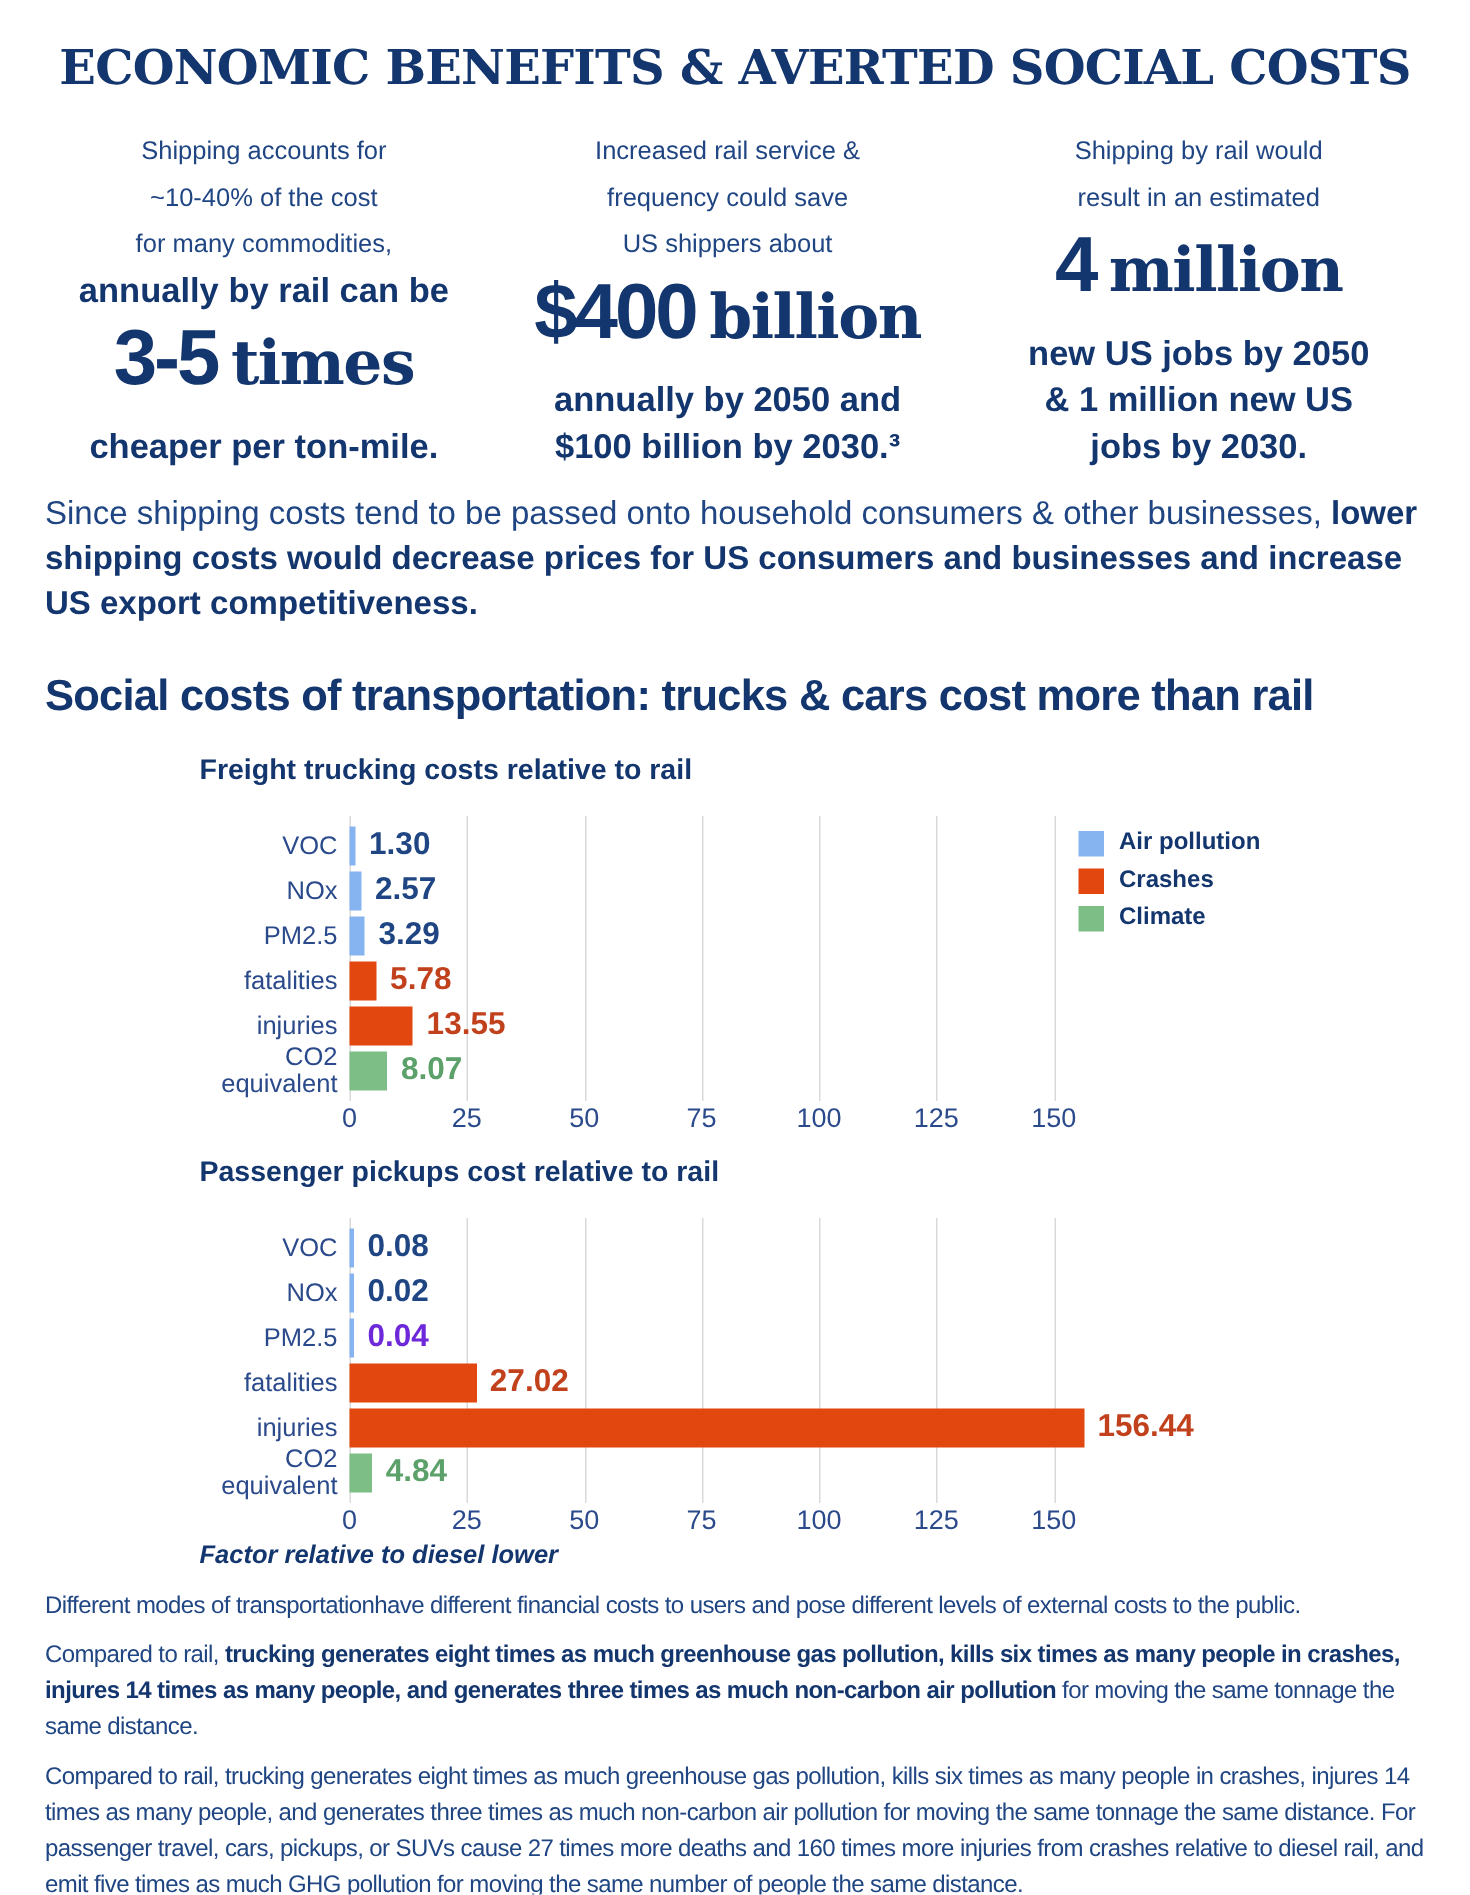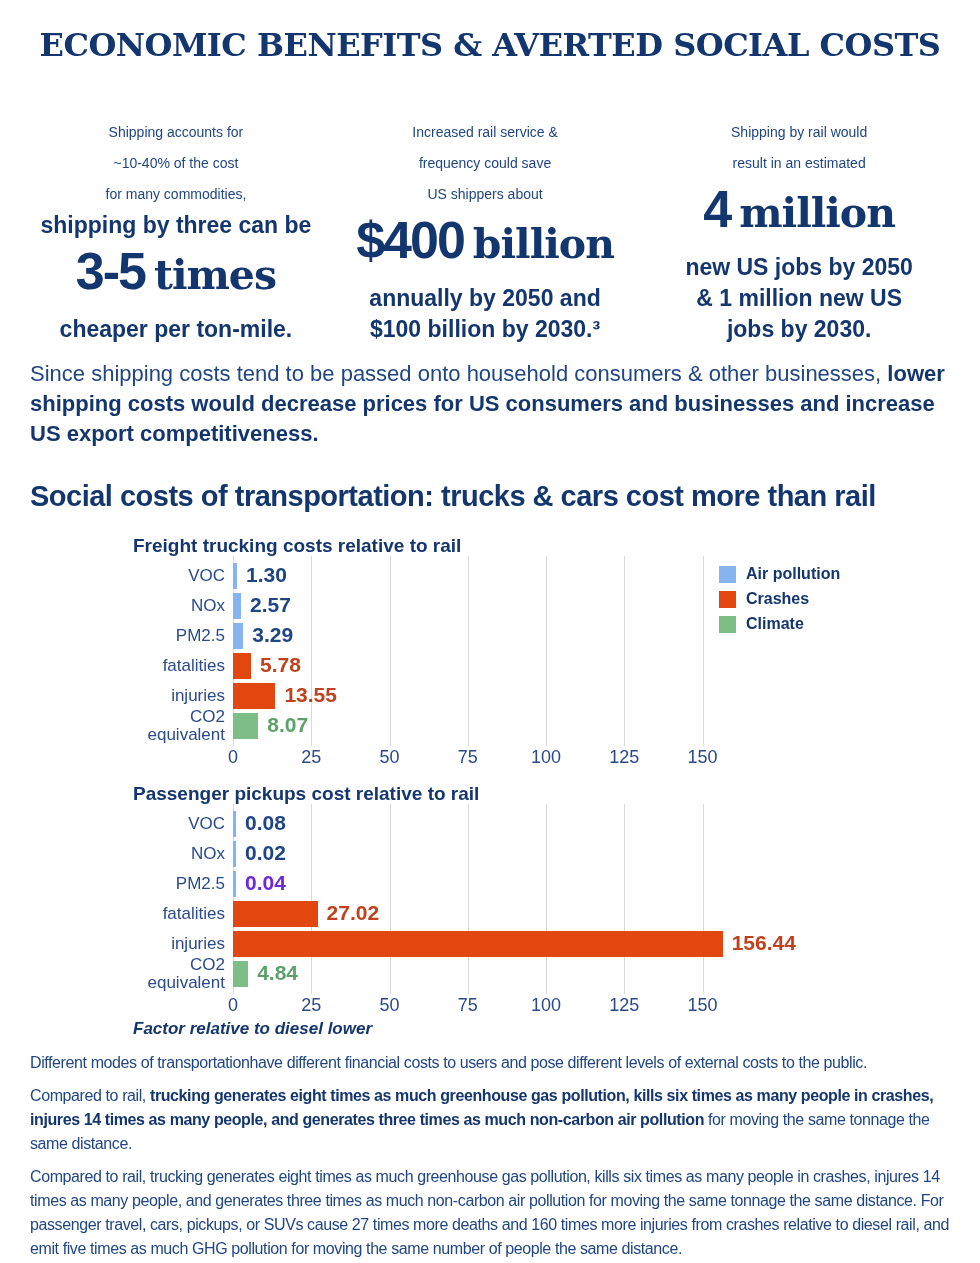--- a/index.html
+++ b/index.html
@@ -20,41 +20,41 @@
     font-family:"DejaVu Serif",serif;font-weight:bold;font-size:32px;
     letter-spacing:-0.5px;color:var(--navy-dark);margin:4px 0 0 0;line-height:1.1;text-align:center;
   }
 
   
   .stats{display:flex;justify-content:space-between;margin-top:22px;}
   .stat{text-align:center;}
   .stat.c1{width:295px;}
   .stat.c2{width:330px;}
   .stat.c3{width:305px;}
-  .stat-intro{font-size:14px;line-height:31px;color:var(--navy);white-space:pre-line;margin-top:32px;}
+  .stat-intro{font-size:17px;line-height:31px;color:var(--navy);white-space:pre-line;}
   .stat-lead{font-size:23px;line-height:31px;font-weight:bold;color:var(--navy-dark);}
   .stat-big{color:var(--navy-dark);line-height:58px;margin:1px 0;}
   .big-num{font-size:52px;font-weight:bold;letter-spacing:-2px;}
   .big-word{font-family:"DejaVu Serif",serif;font-size:41px;font-weight:bold;margin-left:9px;letter-spacing:-1px;}
   .stat-tail{font-size:23px;line-height:31px;font-weight:bold;color:var(--navy-dark);white-space:pre-line;}
 
   .lede{margin:14px 0 0 0;font-size:22px;line-height:30px;max-width:935px;color:var(--navy);}
   .lede .bold{font-weight:bold;color:var(--navy-dark);}
 
   .section-heading{
     margin:30px 0 0 0;font-size:29px;line-height:34px;font-weight:bold;
     color:var(--navy-dark);letter-spacing:-0.5px;
   }
 
   
   .chart{margin-left:103px;}
   .chart.first{margin-top:22px;}
   .chart.second{margin-top:16px;}
   .chart-title{font-size:19px;font-weight:bold;color:var(--navy-dark);}
-  .chart-body{position:relative;margin-top:4px;}
+  .chart-body{position:relative;margin-top:24px;}
   .grid{position:absolute;left:100px;top:-5px;height:190px;width:505px;}
   .gridline{position:absolute;top:0;bottom:0;width:1px;background:var(--grid);}
   .rows{position:relative;z-index:1;}
   .bar-row{display:flex;align-items:center;height:30px;}
   .bar-label{
     width:92px;margin-right:8px;text-align:right;font-size:17px;line-height:18px;
     color:var(--navy-mid);
   }
   .bar-track{flex:1;display:flex;align-items:flex-start;height:26px;}
   .bar-fill{height:26px;flex:0 0 auto;}
@@ -81,21 +81,21 @@
 
 <div class="page">
 
   <h1 class="title">ECONOMIC BENEFITS &amp; AVERTED SOCIAL COSTS</h1>
 
   <div class="stats">
     <div class="stat c1">
       <div class="stat-intro">Shipping accounts for
 ~10-40% of the cost
 for many commodities,</div>
-      <div class="stat-lead">shipping by three can be</div>
+      <div class="stat-lead">annually by rail can be</div>
       <div class="stat-big"><span class="big-num">3-5</span><span class="big-word">times</span></div>
       <div class="stat-tail">cheaper per ton-mile.</div>
     </div>
     <div class="stat c2">
       <div class="stat-intro">Increased rail service &amp;
 frequency could save
 US shippers about</div>
       <div class="stat-big"><span class="big-num">$400</span><span class="big-word">billion</span></div>
       <div class="stat-tail">annually by 2050 and
 $100 billion by 2030.³</div>

